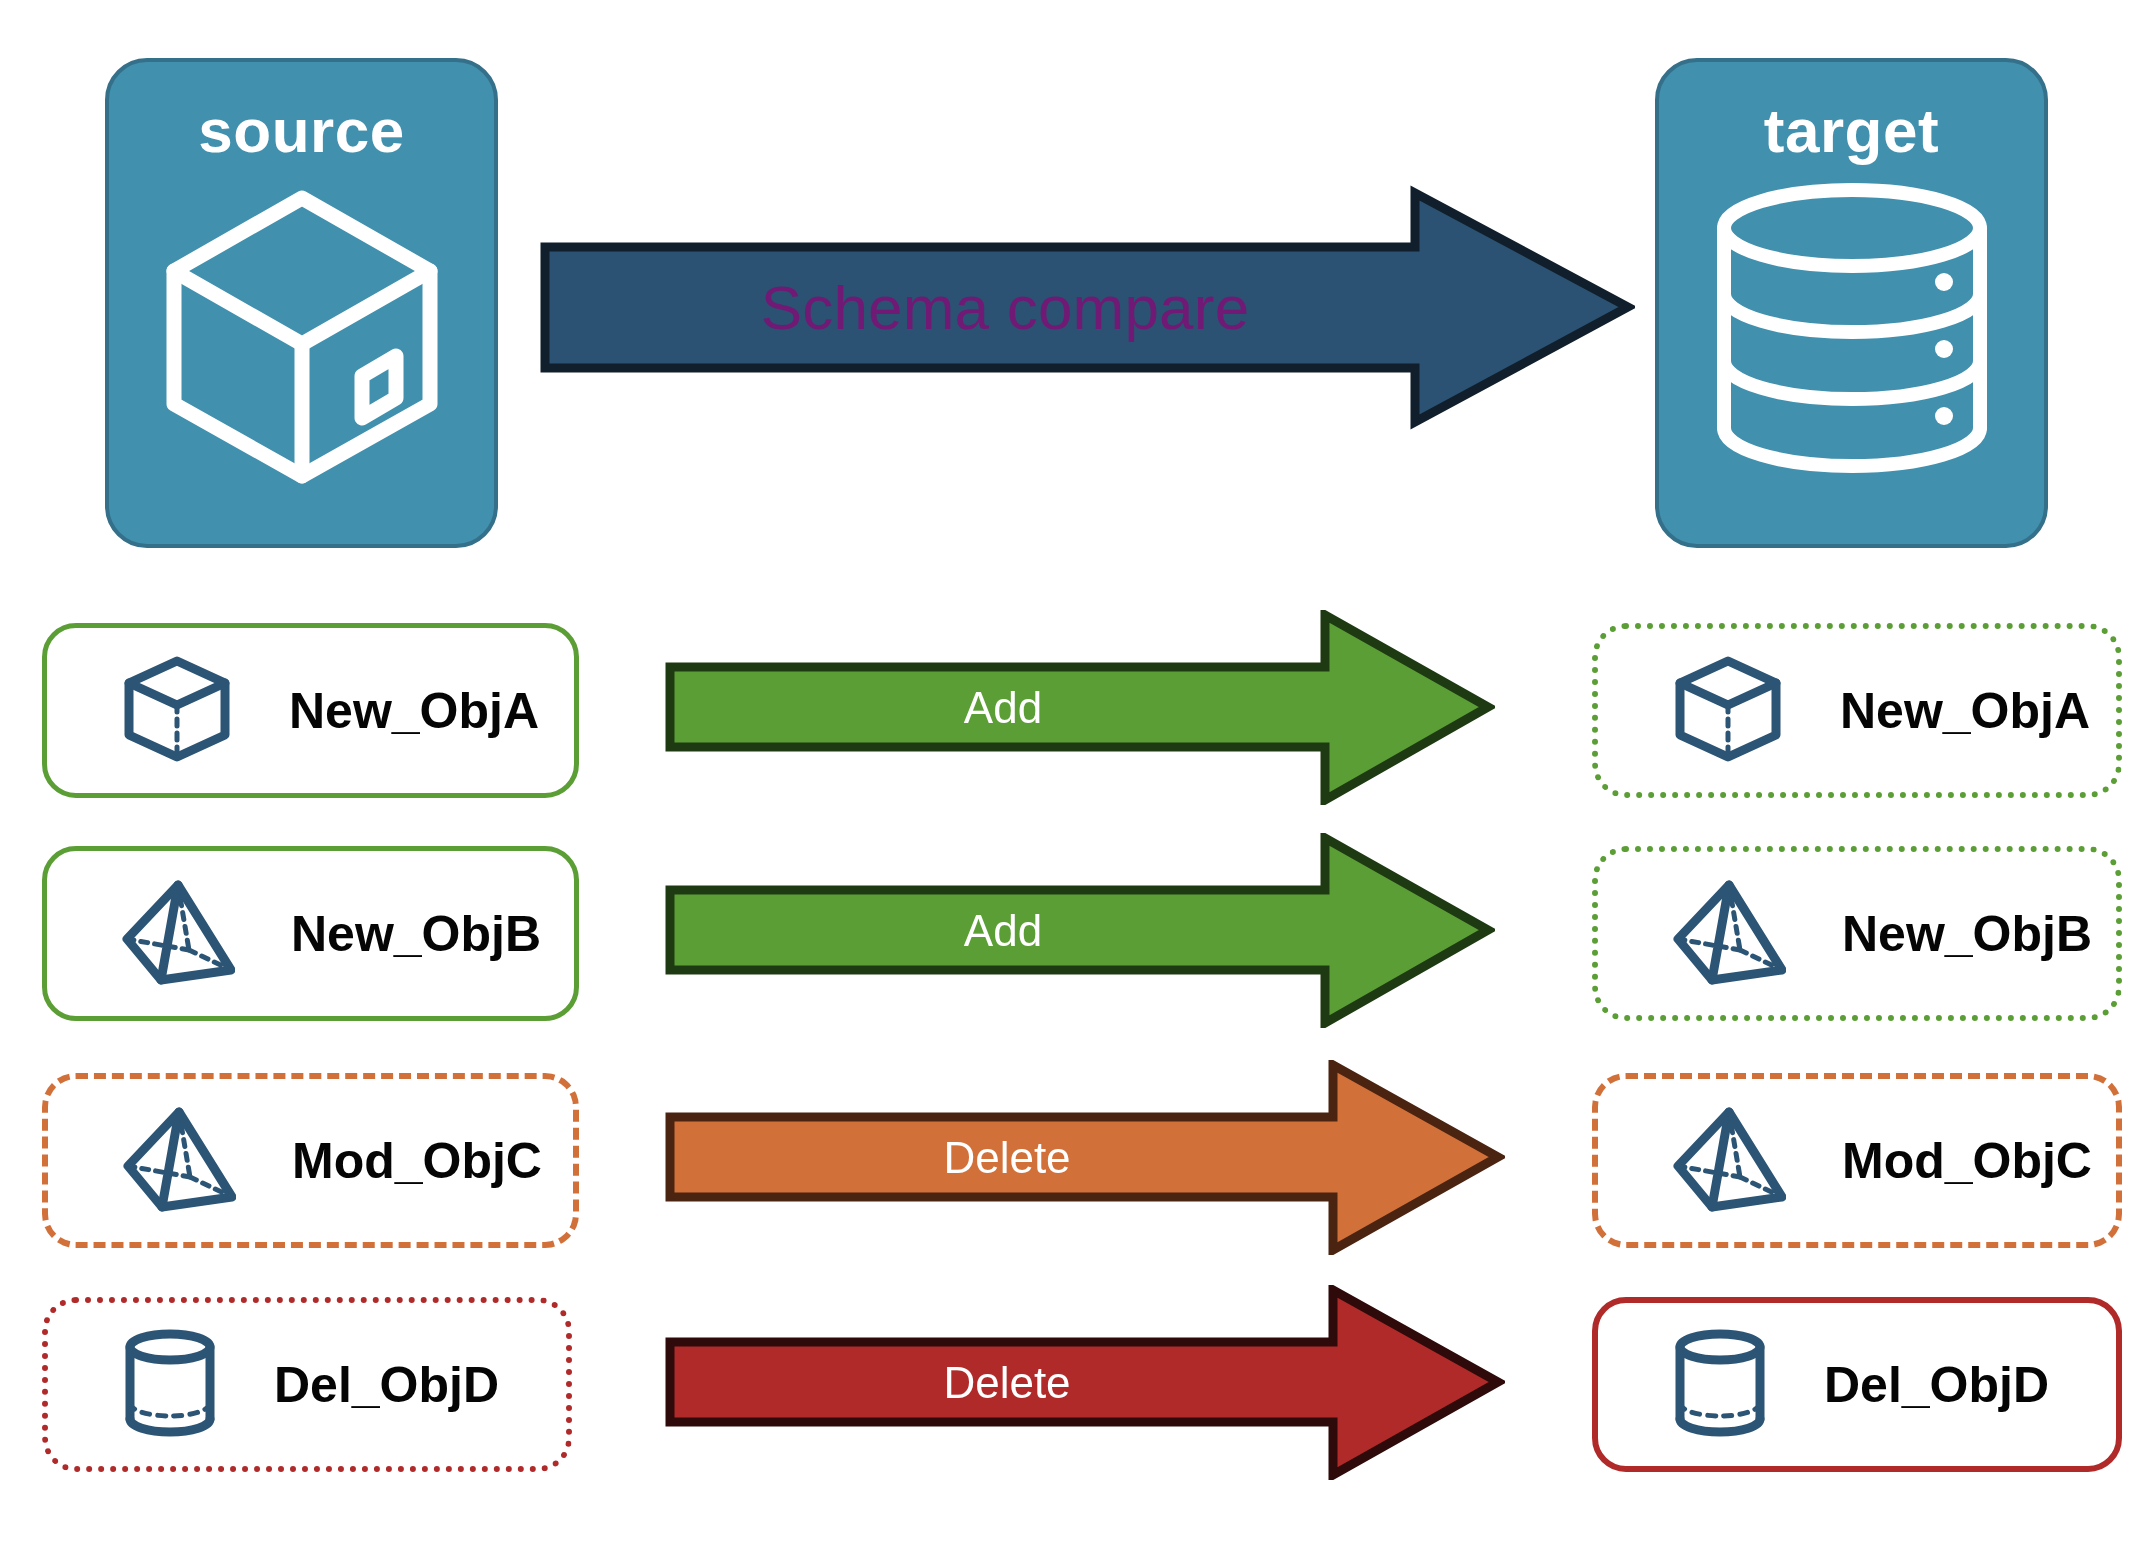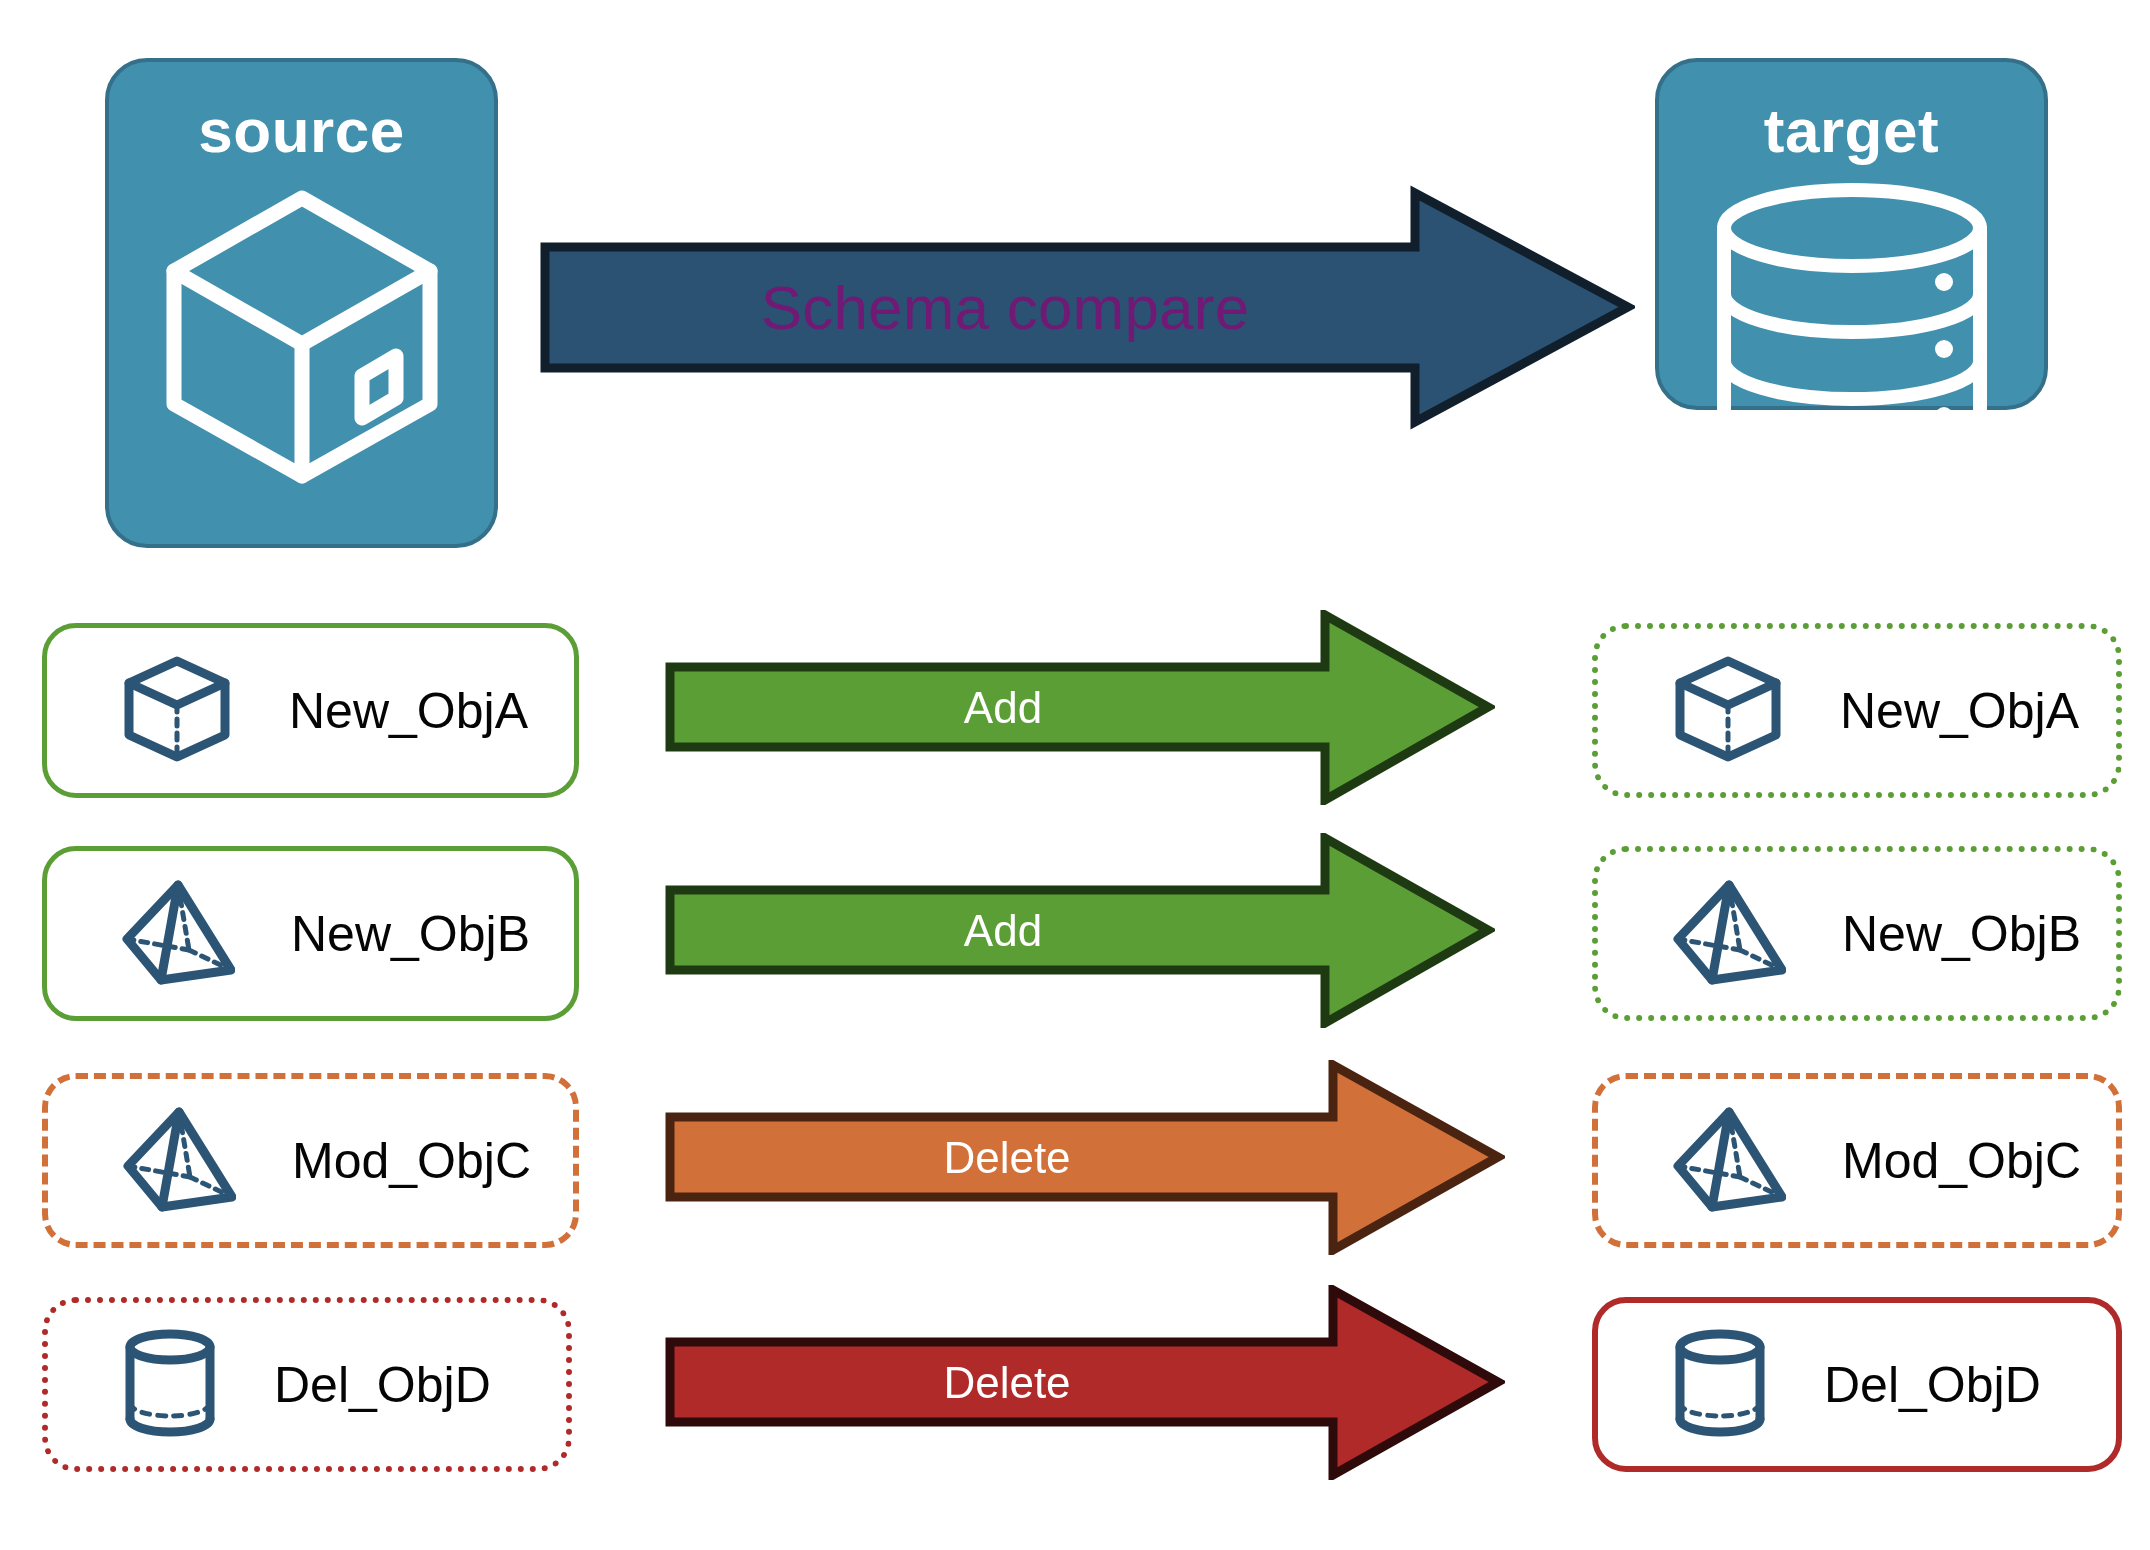--- a/index.html
+++ b/index.html
@@ -32,21 +32,21 @@
     font-weight: bold;
     letter-spacing: 0.5px;
     margin-top: 38px;
     line-height: 1;
   }
   .panel-icon {
     margin-top: 14px;
   }
 
   #panel-source { left: 105px;  top: 58px;  width: 393px; height: 490px; }
-  #panel-target { left: 1655px; top: 58px;  width: 393px; height: 352px; }
+  #panel-target { left: 1655px; top: 58px;  width: 393px; height: 490px; }
 
   
   #schema-arrow {
     position: absolute;
     left: 540px;
     top: 185px;
     width: 1095px;
     height: 245px;
   }
   #schema-arrow .arrow-label {
@@ -76,20 +76,21 @@
   }
   .obj-box .obj-icon {
     flex: 0 0 auto;
     display: block;
   }
   .obj-box .obj-label {
     margin-left: 56px;
     font-size: 50px;
     color: #050505;
     white-space: nowrap;
+    font-weight: bold;
   }
 
   
   .bd-green-solid  { border: 5px solid #5C9E36; }
   .bd-green-dotted { border: 6px dotted #5C9E36; }
   .bd-orange-dash  { border: 6px dashed #D2703A; }
   .bd-red-dotted   { border: 6px dotted #B02A2A; }
   .bd-red-solid    { border: 6px solid #B02A2A; }
 
   

